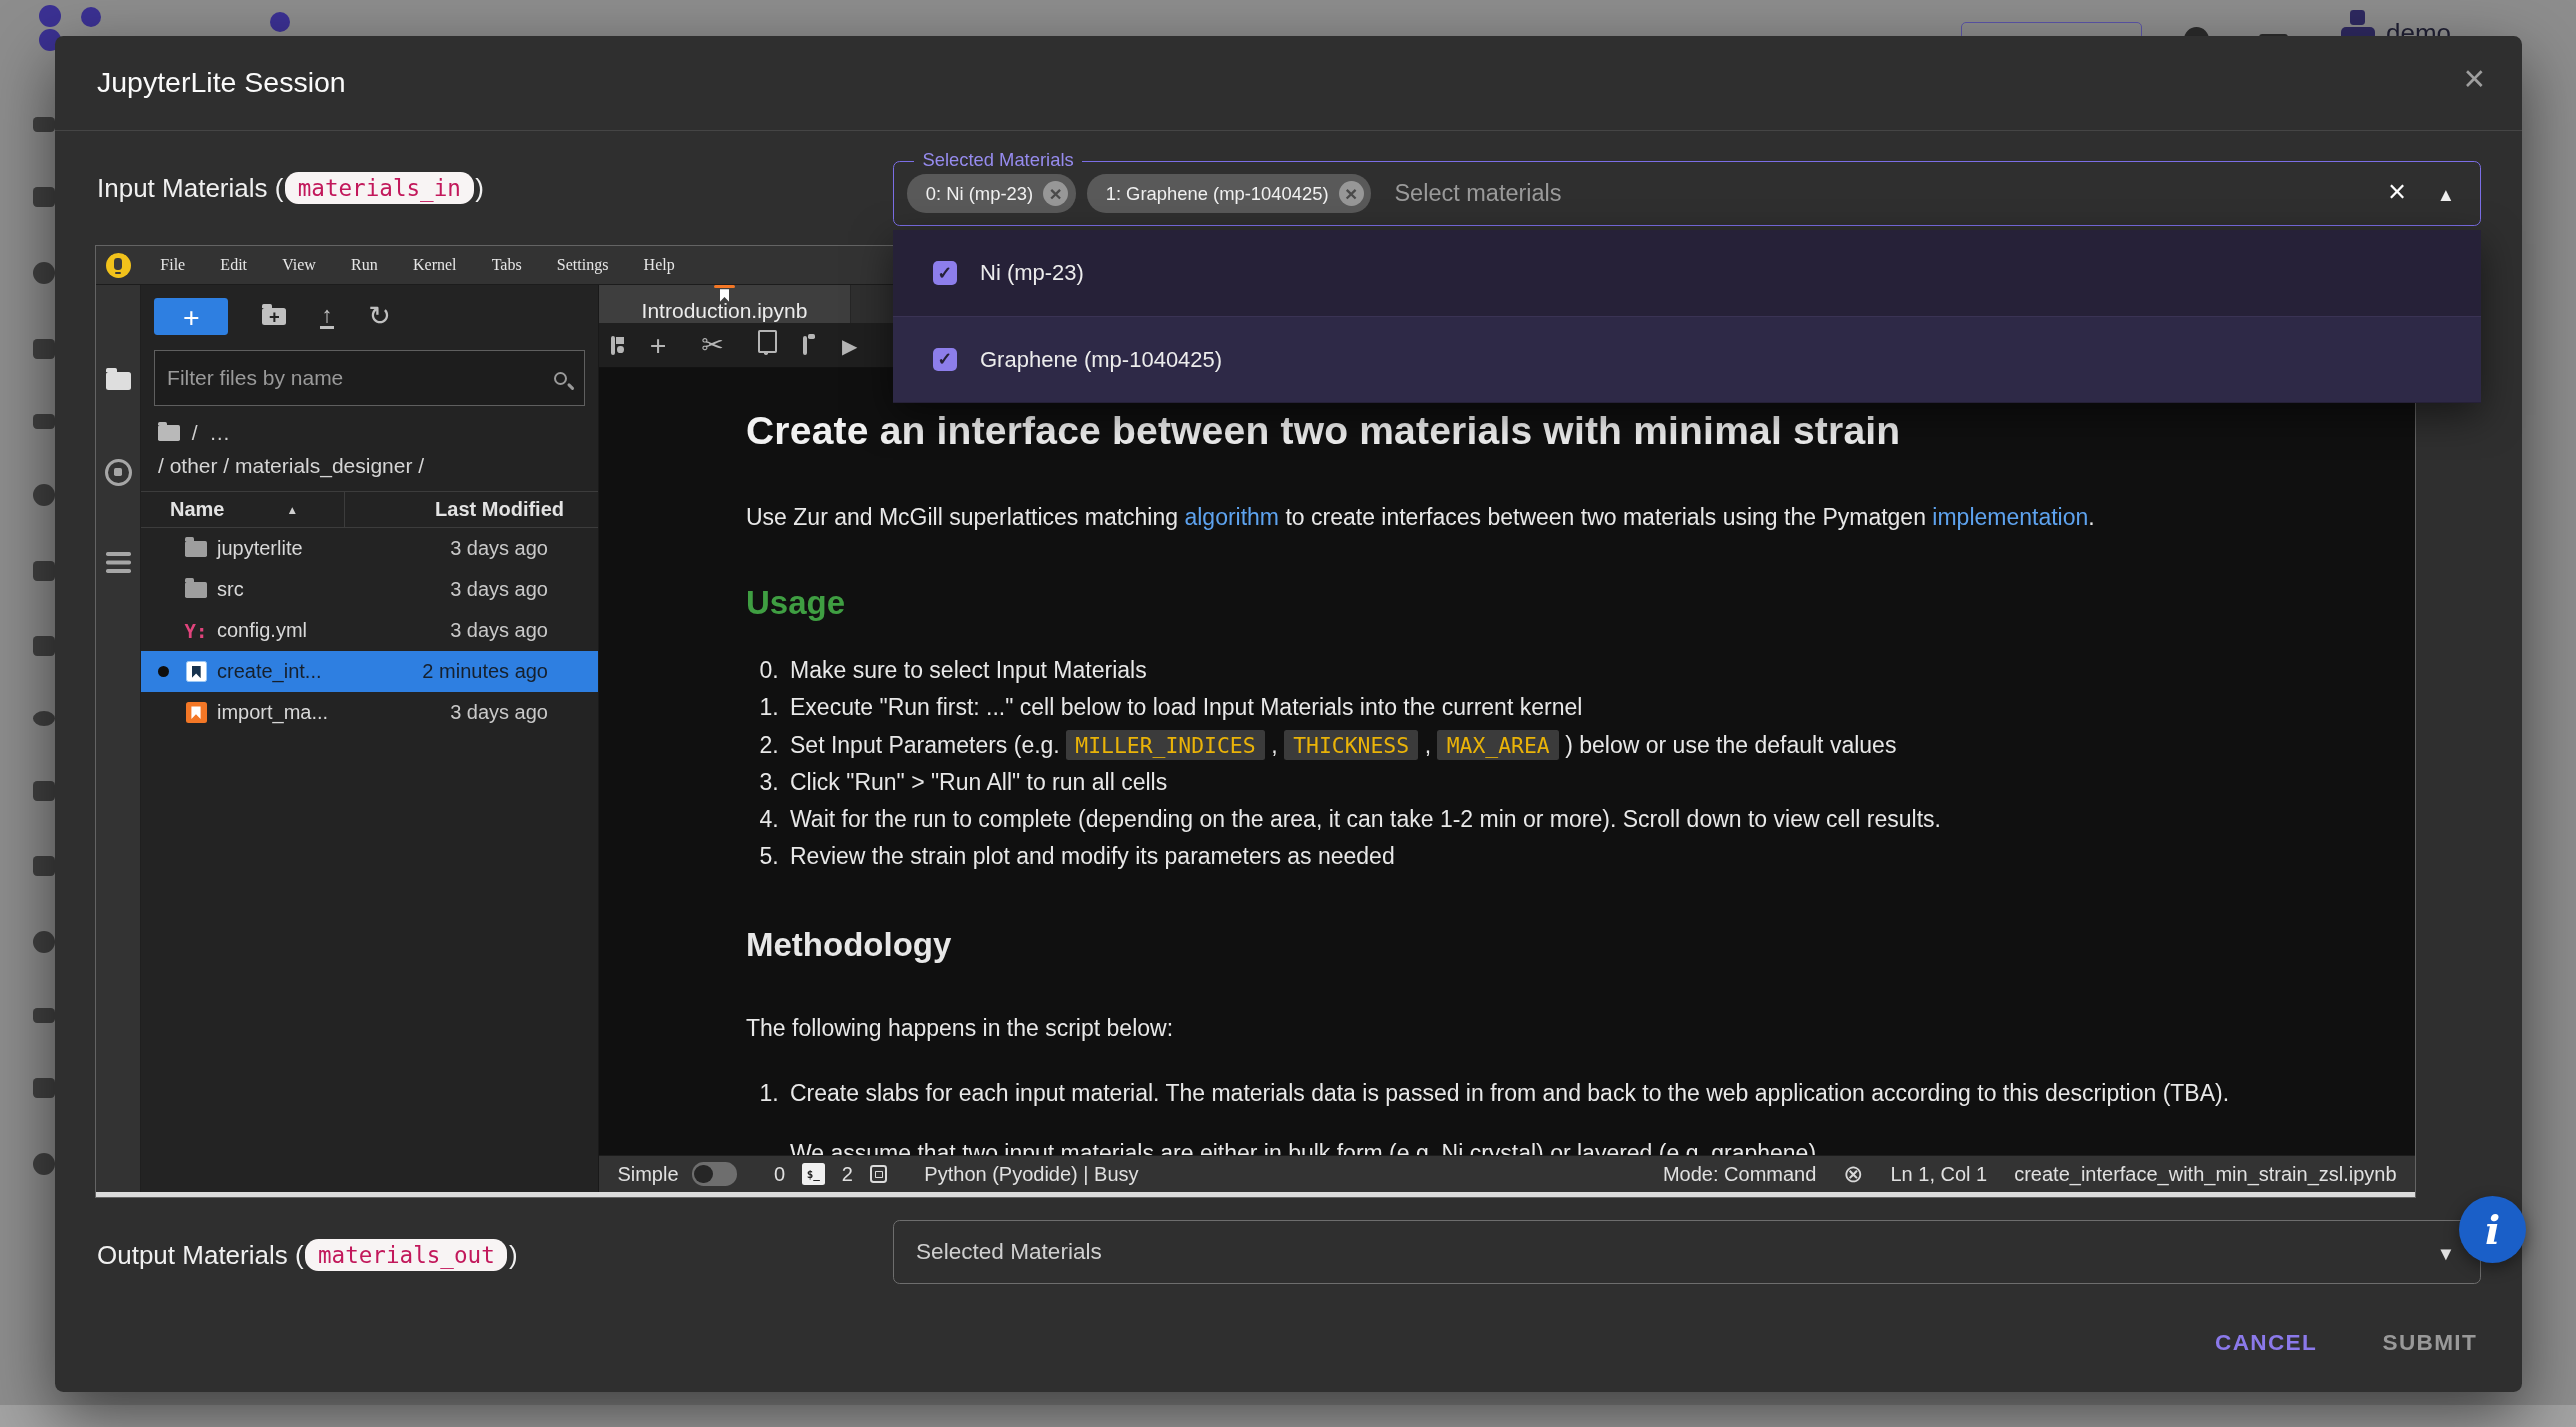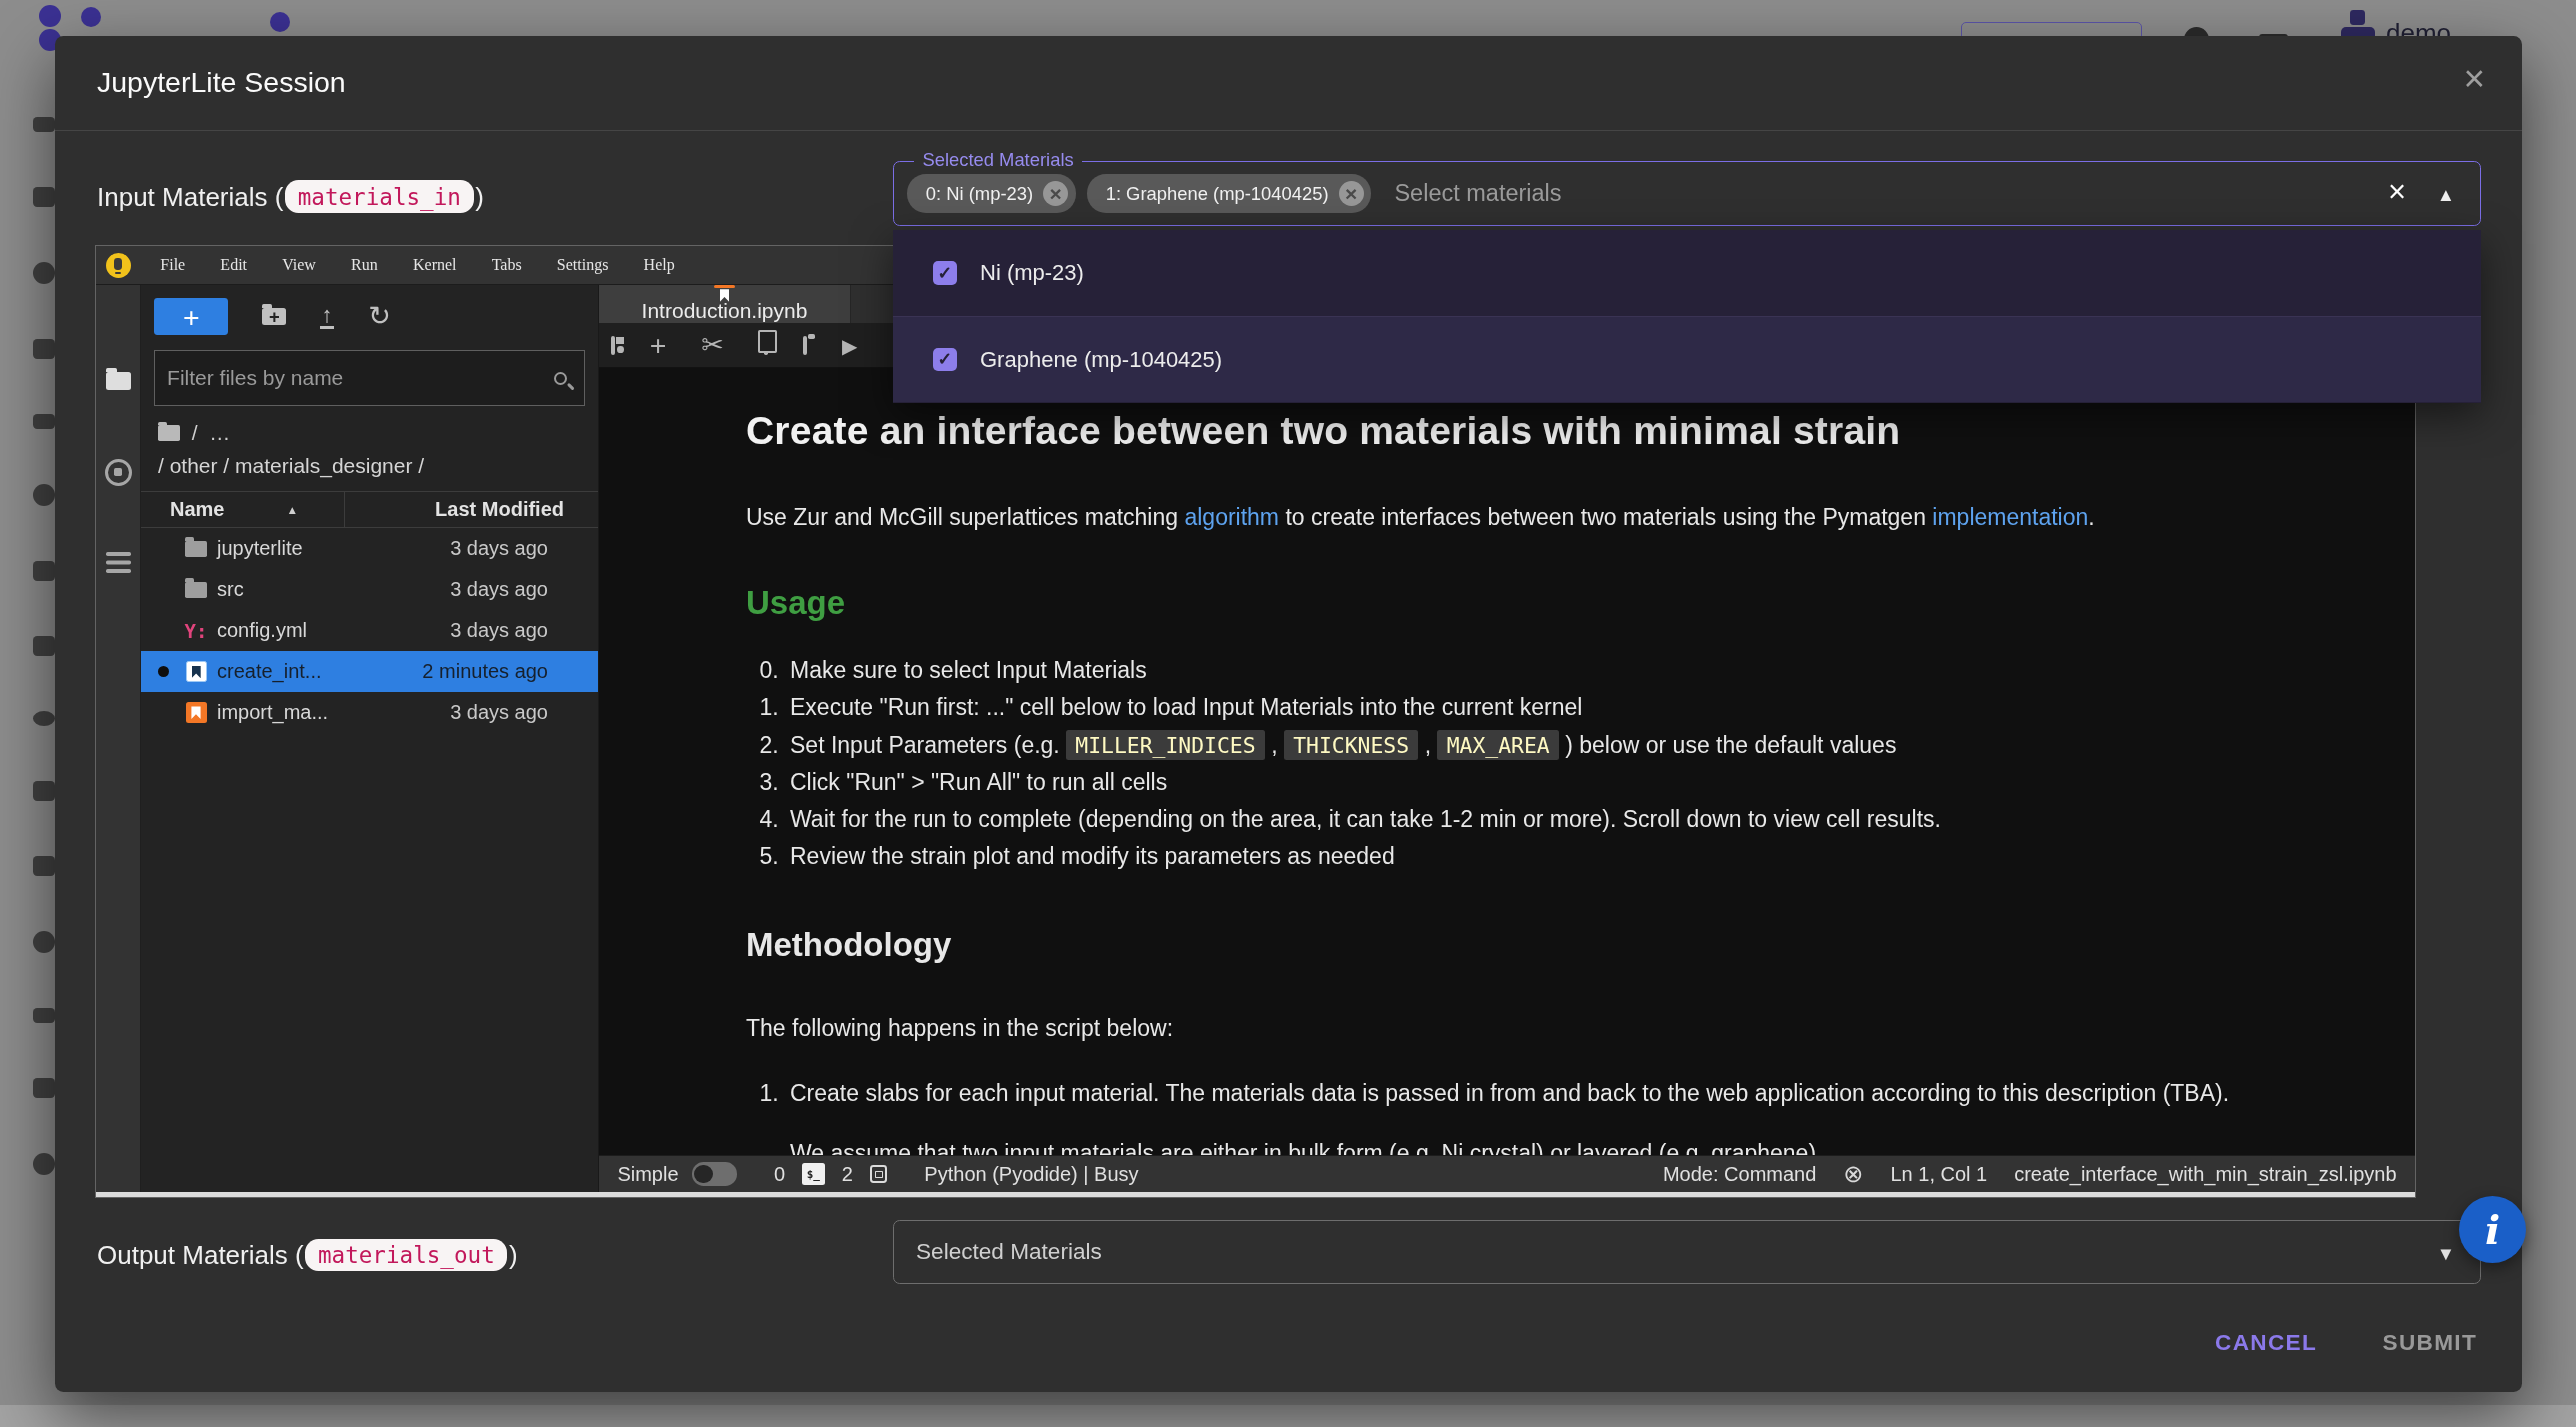--- a/index.html
+++ b/index.html
@@ -22,21 +22,21 @@
   .bg-user{position:absolute;left:2386px;top:18.4px;font-size:26px;color:#1f1f33;}
 
   
   .modal{position:absolute;left:55px;top:36px;width:2467px;height:1356px;background:#2f2f2f;border-radius:8.4px;
          box-shadow:0 25px 67px rgba(0,0,0,.55);z-index:2;}
   .m-title{position:absolute;left:42px;top:30px;font-size:28.5px;font-weight:500;color:#fafafa;}
   .m-close{position:absolute;right:37px;top:23.5px;font-size:37px;color:#9e9e9e;cursor:pointer;line-height:1;}
   .m-divider{position:absolute;left:0;top:94px;width:100%;height:0.8px;background:#454545;}
 
   .io-label{position:absolute;left:42px;display:flex;align-items:center;font-size:26px;color:#f0f0f0;white-space:nowrap;}
-  .io-label.in{top:127px;height:50px;align-items:flex-end;}
+  .io-label.in{top:127px;height:50px;}
   .io-label.out{top:1194px;height:50px;}
   .code-chip{font-family:"DejaVu Sans Mono",monospace;font-size:22.6px;color:#c2185b;background:#f8f4f4;
              border-radius:13.4px;padding:3.4px 12.6px;margin:0 1.7px;}
 
   
   .msel{position:absolute;left:838px;top:125px;width:1588px;height:65px;border:1.7px solid #7b6ee6;border-radius:6.7px;
         display:flex;align-items:center;padding-left:13.4px;}
   .msel-legend{position:absolute;left:20px;top:-12.6px;background:#2f2f2f;padding:0 8.4px;font-size:18.4px;color:#968bee;}
   .chip{display:flex;align-items:center;gap:10px;height:39px;border-radius:19px;background:#595959;
         padding:0 7.5px 0 18.4px;margin-right:11.7px;}
@@ -136,21 +136,21 @@
   .ic-play{font-size:20px;}
 
   .nbcontent{flex:1 1 auto;background:#101010;overflow:hidden;padding:23.5px 50px 0 147px;color:#e8e8e8;min-height:0;}
   .nb-h1{font-size:39px;font-weight:bold;color:#f2f2f2;margin:17px 0 0 0;letter-spacing:0.2px;}
   .nb-p{font-size:23px;line-height:1.5;margin:47px 0 0 0;}
   .nb-h2{font-size:33px;font-weight:bold;margin:50px 0 0 0;}
   .nb-h2.green{color:#3f9e42;}
   .nb-ol{margin:30px 0 0 0;padding-left:39px;font-size:23px;line-height:1.62;}
   .nb-ol li{padding-left:5px;}
   .nb-link{color:#5ea3ef;text-decoration:none;cursor:pointer;}
-  .nb-code{font-family:"DejaVu Sans Mono",monospace;font-size:21.4px;background:#3b3b3b;color:#fef9c3;
+  .nb-code{font-family:"DejaVu Sans Mono",monospace;font-size:21.4px;background:#3b3b3b;color:#eab308;
            padding:2.5px 9.2px;border-radius:2.5px;}
   .nb-cont{margin:23.5px 0 0 0;font-size:23px;line-height:1.5;}
 
   .statusbar{height:37px;background:#333;border-top:0.8px solid #1c1c1c;display:flex;align-items:center;
              padding:0 18.4px;font-size:20px;color:#e0e0e0;flex:0 0 auto;gap:0;}
   .sb-gap{width:37px;}
   .sb-gap-s{width:17px;}
   .toggle{width:45px;height:23.5px;border-radius:11.7px;background:#6e6e6e;position:relative;margin-left:13.4px;cursor:pointer;}
   .toggle::after{content:"";position:absolute;left:2.5px;top:2.5px;width:18.4px;height:18.4px;border-radius:50%;background:#262626;}
   .term-ic{width:22.6px;height:22.6px;background:#f0f0f0;border-radius:2.5px;color:#222;font-family:"DejaVu Sans Mono",monospace;

